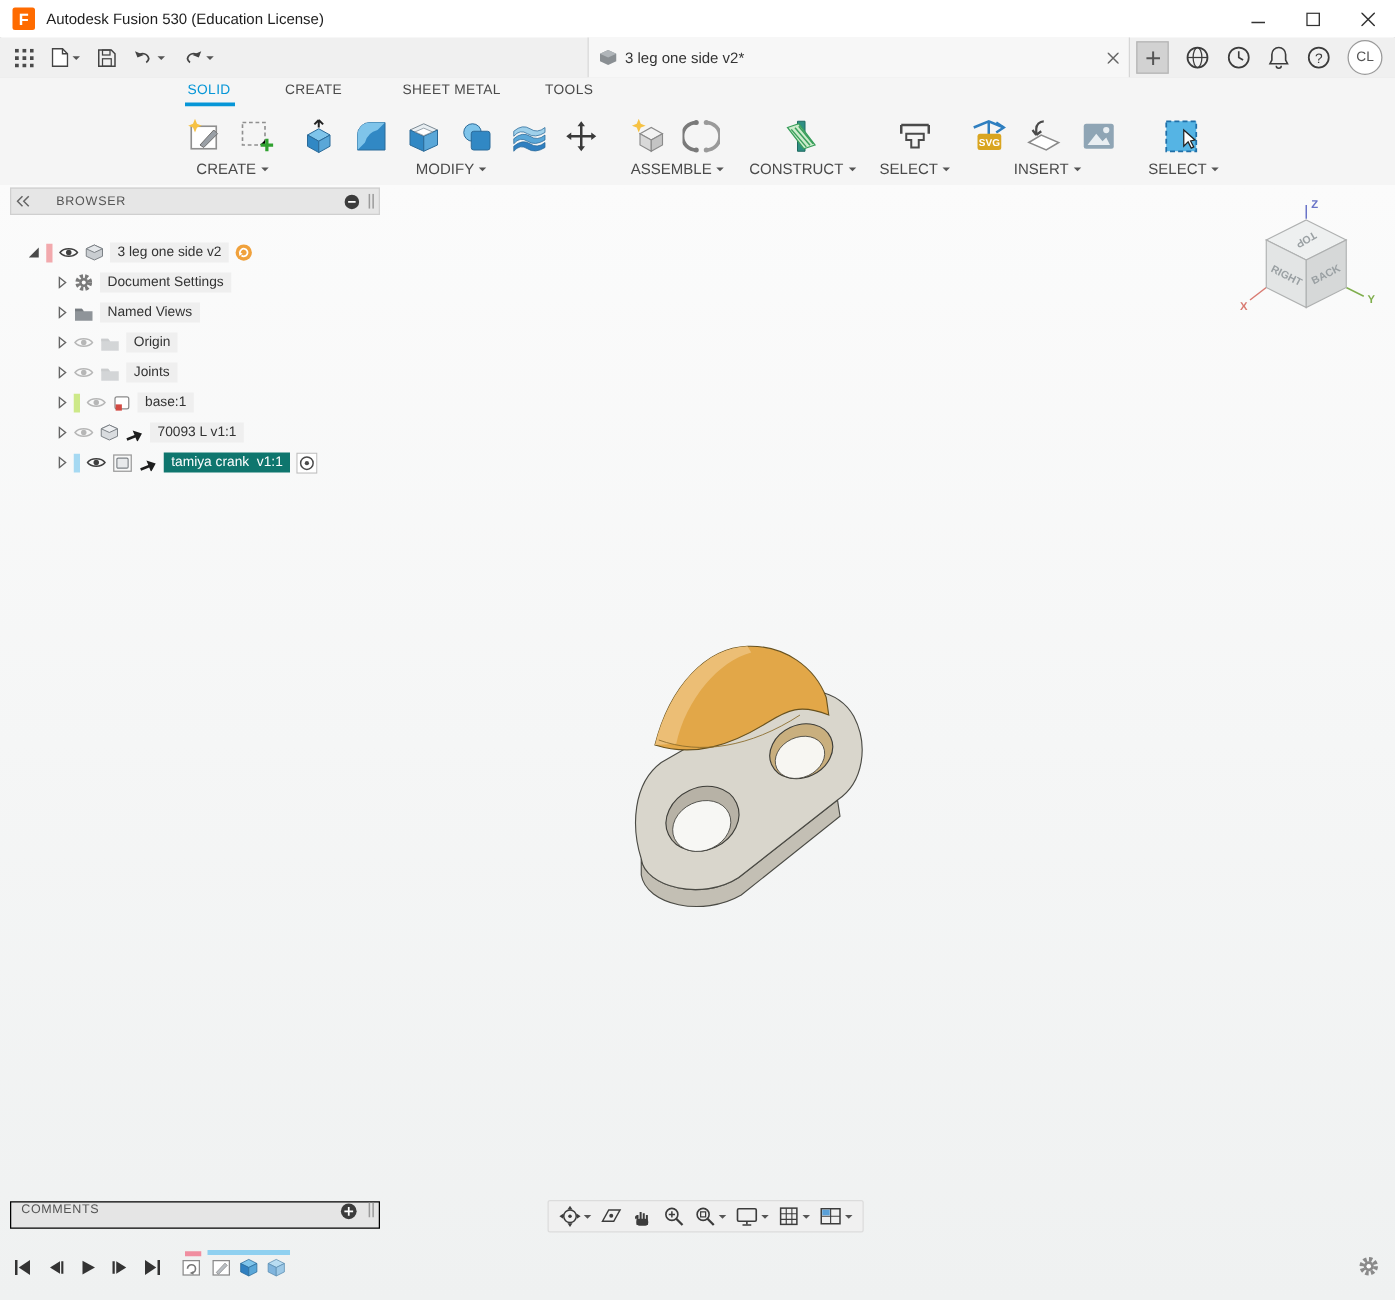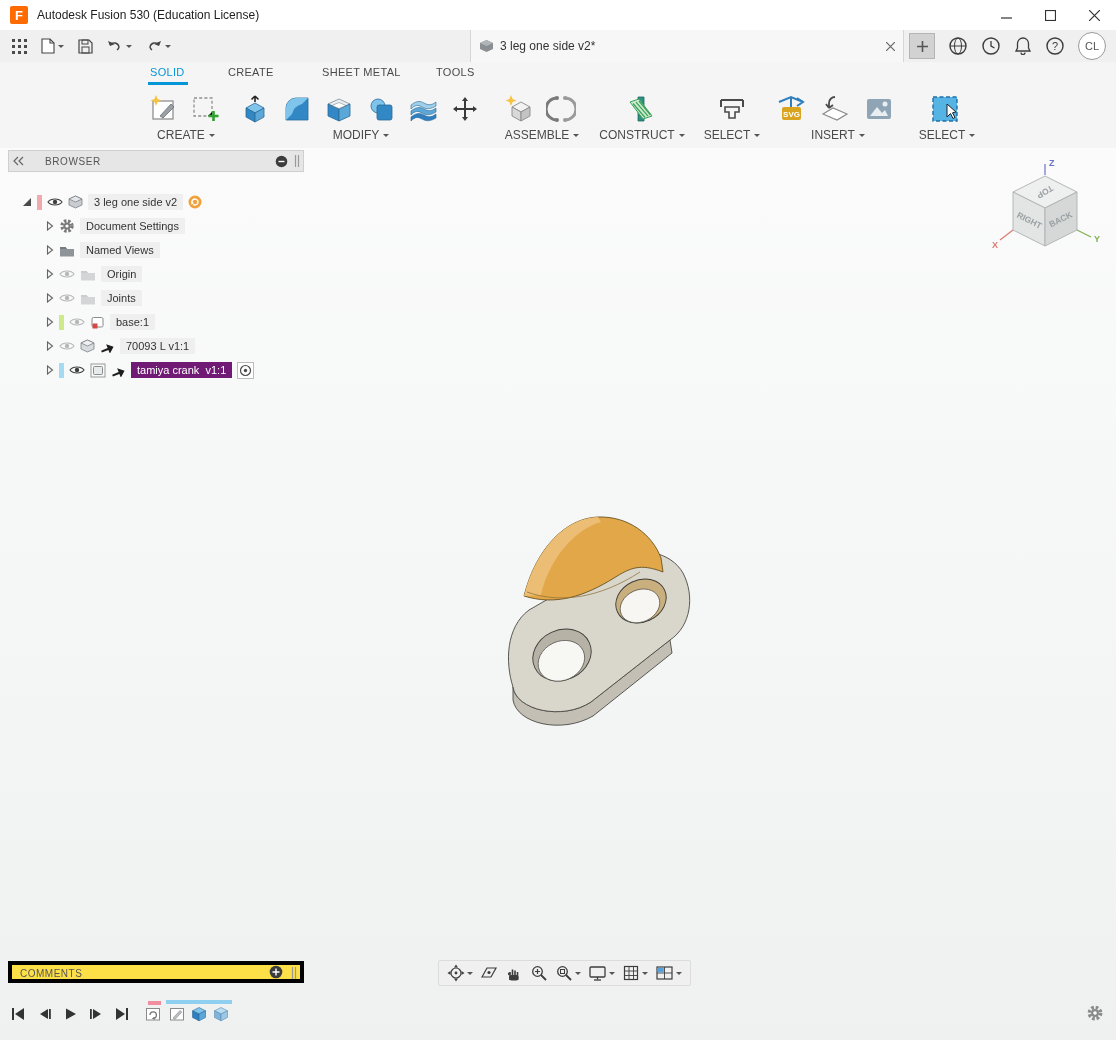--- a/index.html
+++ b/index.html
@@ -36,28 +36,28 @@
   .rgroup .glabel{position:absolute;left:0;right:0;bottom:2px;text-align:left;font-size:12px;color:#4a4a4a;
     display:flex;align-items:center;justify-content:center;gap:4px}
   .ricon{position:absolute;top:0;width:38px;height:38px;display:flex;align-items:flex-end;justify-content:center;border-radius:2px}
   .vsep{position:absolute;top:88px;width:1px;height:52px;background:#dadada}
   
   .browser{position:absolute;left:8px;top:150px;width:296px}
   .browser-header{height:22px;background:#e6e6e6;border:1px solid #cfcfcf;display:flex;align-items:center;box-sizing:border-box}
   .browser-header .htext{font-size:10px;color:#555;letter-spacing:.6px;margin-left:20px;flex:1}
   .brow{height:24px;display:flex;align-items:center;gap:5px}
   .chip{font-size:11px;color:#333;background:rgba(238,238,238,.95);padding:2px 6px;white-space:pre}
-  .chip.dark{background:#701a75;color:#fff}
+  .chip.dark{background:#0f766e;color:#fff}
   .dim{opacity:.35}
   .strip{width:5px;height:15px}
   
   .canvas{position:absolute;left:0;top:148px;width:1116px;height:892px;background:linear-gradient(#fbfbfb,#eff1f1)}
   
-  .commentsbar{position:absolute;left:8px;top:961px;width:296px;height:22px;background:#fde047;border:4px solid #000000;
-    box-sizing:border-box;display:flex;align-items:flex-end}
+  .commentsbar{position:absolute;left:8px;top:961px;width:296px;height:22px;background:#e5e5e5;border:1px solid #000000;
+    box-sizing:border-box;display:flex;align-items:flex-start}
   .commentsbar .ctext{font-size:10px;color:#555;letter-spacing:.5px;margin-left:8px;flex:1}
   .navbar{position:absolute;left:438px;top:960px;height:24px;display:flex;align-items:center;gap:7px;padding:0 8px;
     background:#f0f0f0;border:1px solid #dcdcdc;border-radius:2px}
   .navitem{display:flex;align-items:center;gap:2px}
   
   .playbtn{position:absolute;top:1006px;width:20px;height:16px;display:flex;align-items:center;justify-content:center}
   .tl-marker{position:absolute;top:1005px;width:18px;height:18px;display:flex;align-items:center;justify-content:center}
   .avatar{width:26px;height:26px;border-radius:50%;border:1px solid #9a9a9a;background:#fff;display:flex;align-items:center;
     justify-content:center;font-size:11px;color:#555}
 </style>

